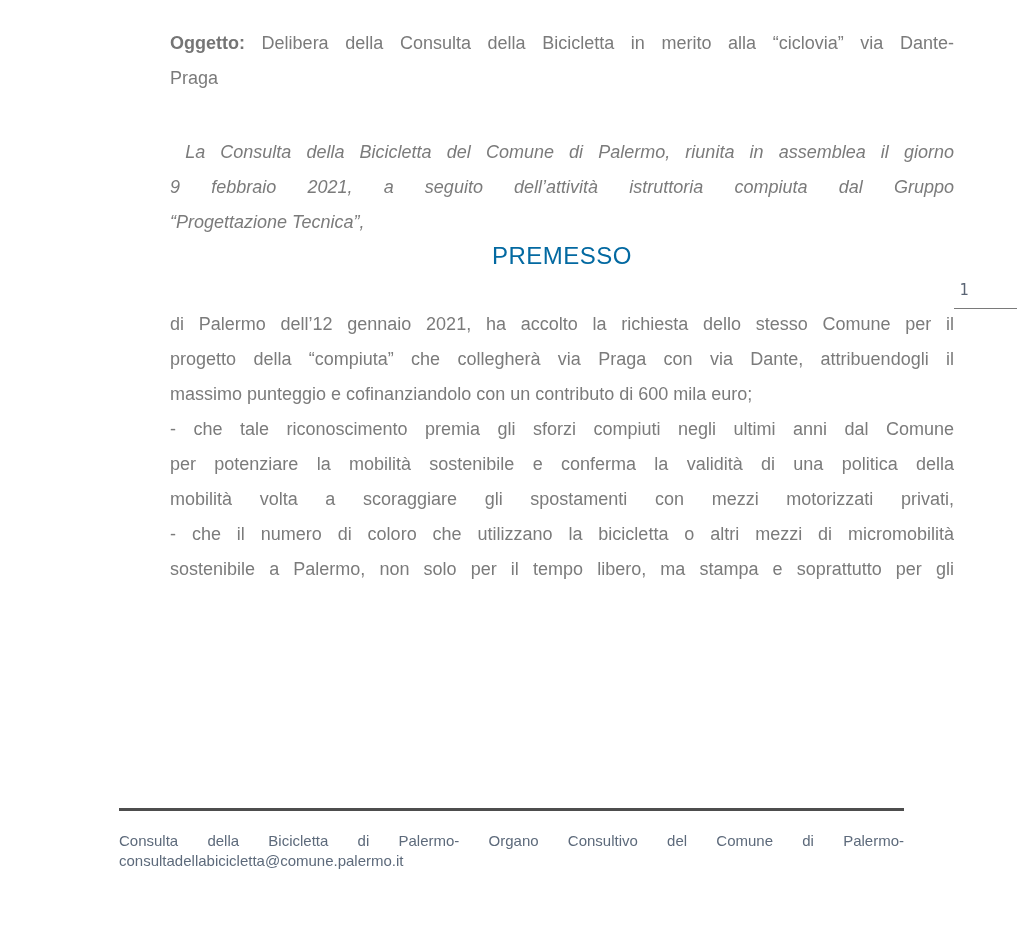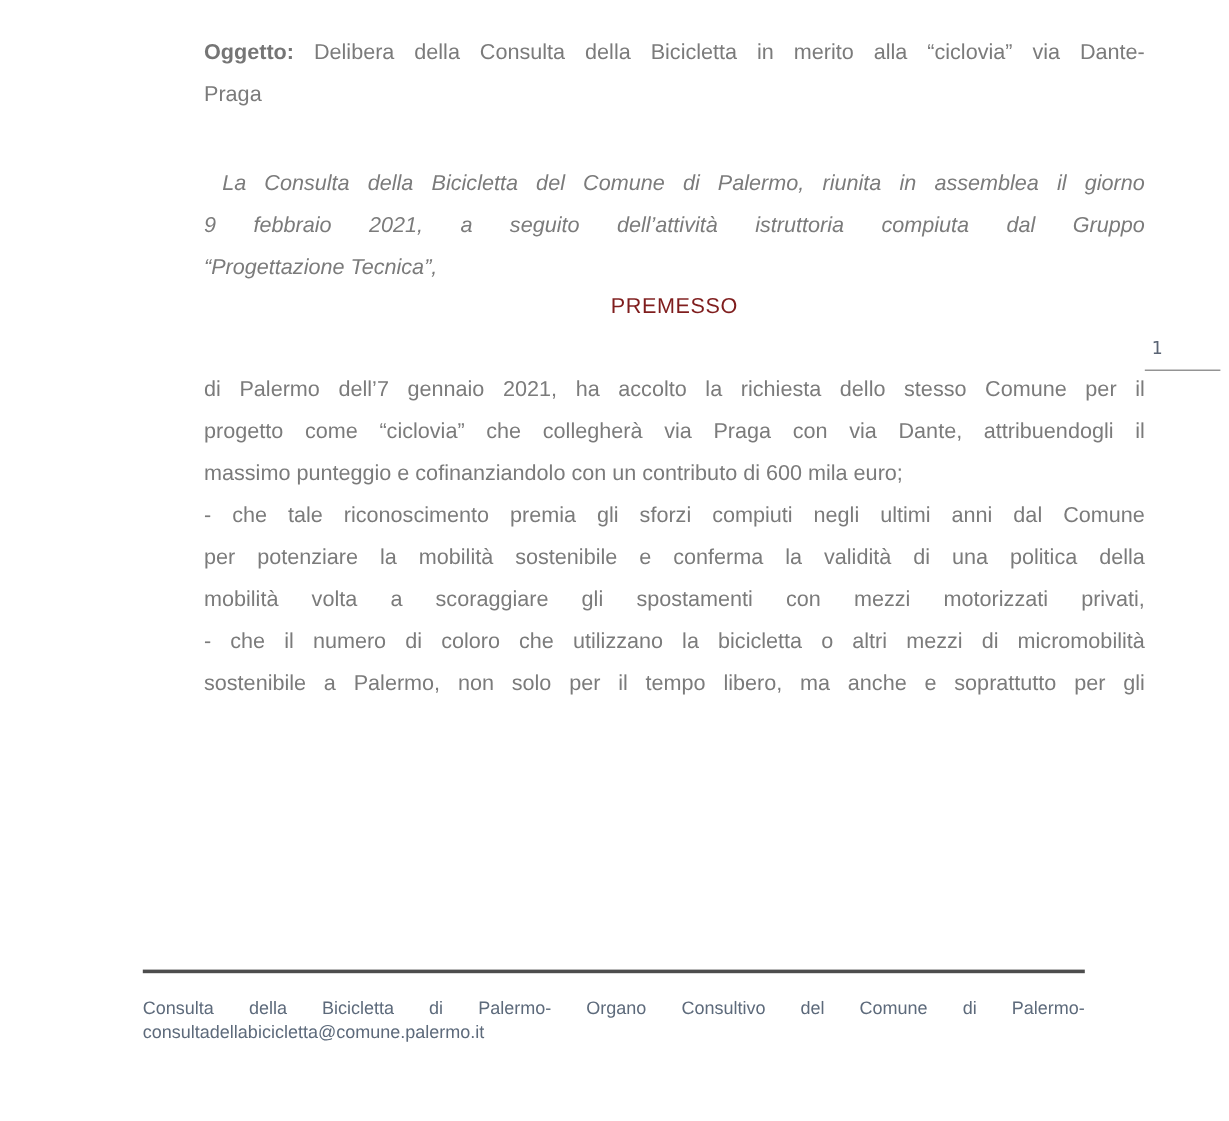--- a/index.html
+++ b/index.html
@@ -21,23 +21,23 @@
     text-align-last: justify;
     color: #7b7b7b;
   }
   .ln.last { text-align-last: left; }
   .bold-label { font-weight: bold; color: #757575; }
   .subject  { top: 26px; }
   .intro    { top: 135px; font-style: italic; }
   .heading  {
     top: 238px;
     text-align: center;
-    font-size: 18px;
+    font-size: 24px;
     line-height: 35px;
-    color: #7f1d1d;
+    color: #0369a1;
     letter-spacing: 0.5px;
   }
   .premises { top: 307px; }
   .pagenum {
     position: absolute;
     top: 279px;
     left: 938px;
     width: 52px;
     text-align: center;
     font-family: "DejaVu Sans Mono", monospace;
@@ -90,33 +90,33 @@
   </div>
 
   <div class="block heading">PREMESSO</div>
 
   <div class="pagenum">1</div>
   <div class="pagenum-rule"></div>
 
   <div class="block premises">
 
     <div>
-      <div class="ln">di Palermo dell’7 gennaio 2021, ha accolto la richiesta dello stesso Comune per il</div>
-      <div class="ln">progetto come “ciclovia” che collegherà via Praga con via Dante, attribuendogli il</div>
+      <div class="ln">di Palermo dell’12 gennaio 2021, ha accolto la richiesta dello stesso Comune per il</div>
+      <div class="ln">progetto della “compiuta” che collegherà via Praga con via Dante, attribuendogli il</div>
       <div class="ln last">massimo punteggio e cofinanziandolo con un contributo di 600 mila euro;</div>
     </div>
 
     <div>
       <div class="ln">- che tale riconoscimento premia gli sforzi compiuti negli ultimi anni dal Comune</div>
       <div class="ln">per potenziare la mobilità sostenibile e conferma la validità di una politica della</div>
       <div class="ln">mobilità volta a scoraggiare gli spostamenti con mezzi motorizzati privati,</div>
     </div>
 
     <div>
       <div class="ln">- che il numero di coloro che utilizzano la bicicletta o altri mezzi di micromobilità</div>
-      <div class="ln">sostenibile a Palermo, non solo per il tempo libero, ma anche e soprattutto per gli</div>
+      <div class="ln">sostenibile a Palermo, non solo per il tempo libero, ma stampa e soprattutto per gli</div>
     </div>
   </div>
 
   <div class="footer-rule"></div>
   <div class="footer-text">Consulta della Bicicletta di Palermo- Organo Consultivo del Comune di Palermo- consultadellabicicletta@comune.palermo.it</div>
 
 </div>
 
 </body></html>

